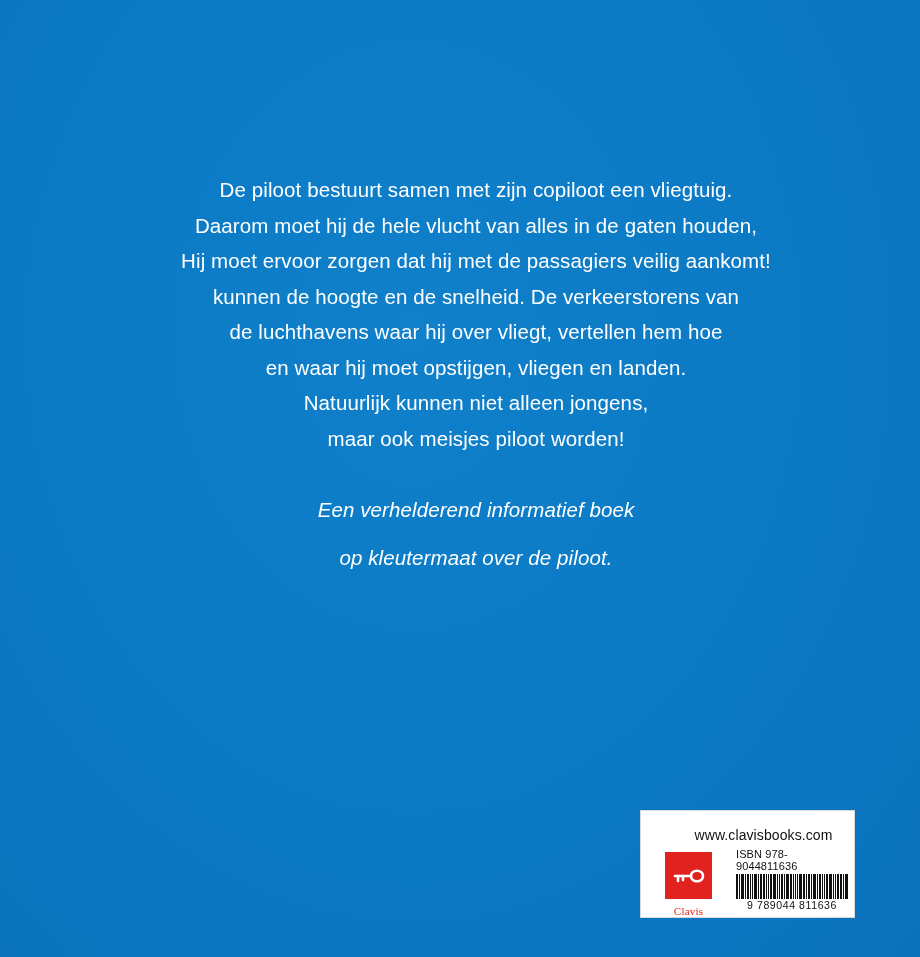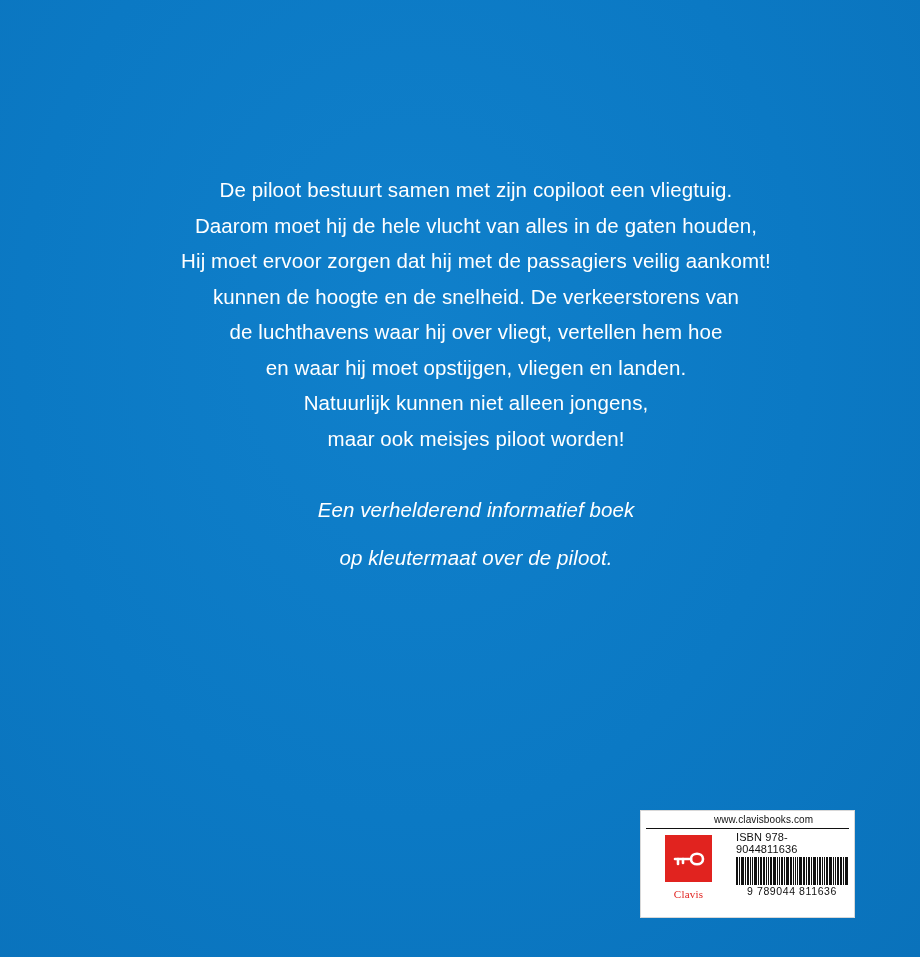--- a/index.html
+++ b/index.html
@@ -48,23 +48,23 @@
     width: 215px;
     height: 108px;
     background: #ffffff;
     border: 1px solid #d8d8d8;
     box-sizing: border-box;
     display: flex;
     flex-direction: column;
   }
   .isbn-url {
     text-align: center;
-    font-size: 10px;
+    font-size: 14px;
     color: #111111;
-    padding-top: 3px;
+    padding-top: 16px;
     letter-spacing: 0.1px;
     margin-left: 32px;
   }
   .isbn-rule {
     height: 1px;
     background: #111111;
     margin: 3px 5px 0 5px;
   }
   .isbn-body {
     flex: 1;
@@ -117,21 +117,21 @@
   }
   .barcode span {
     display: block;
     background: #111111;
   }
   .ean-text {
     text-align: center;
     font-size: 10.5px;
     color: #111111;
     letter-spacing: 0.6px;
-    padding-bottom: 20px;
+    padding-bottom: 6px;
   }
 </style>
 </head>
 <body>
 
 <div class="cover">
 
   <div class="blurb">
     <p>De piloot bestuurt samen met zijn copiloot een vliegtuig.</p>
     <p>Daarom moet hij de hele vlucht van alles in de gaten houden,</p>

